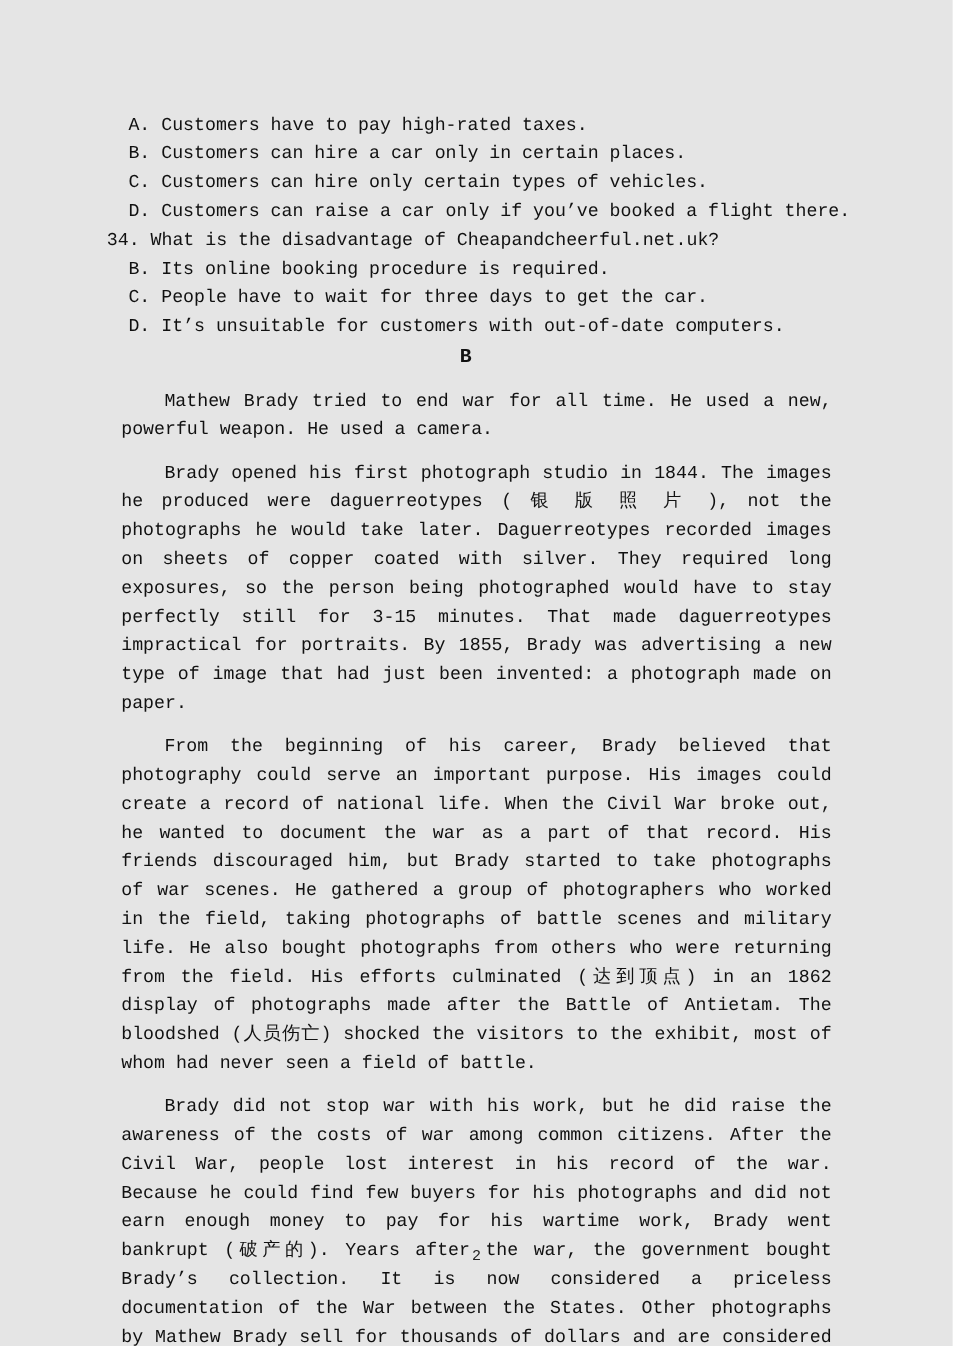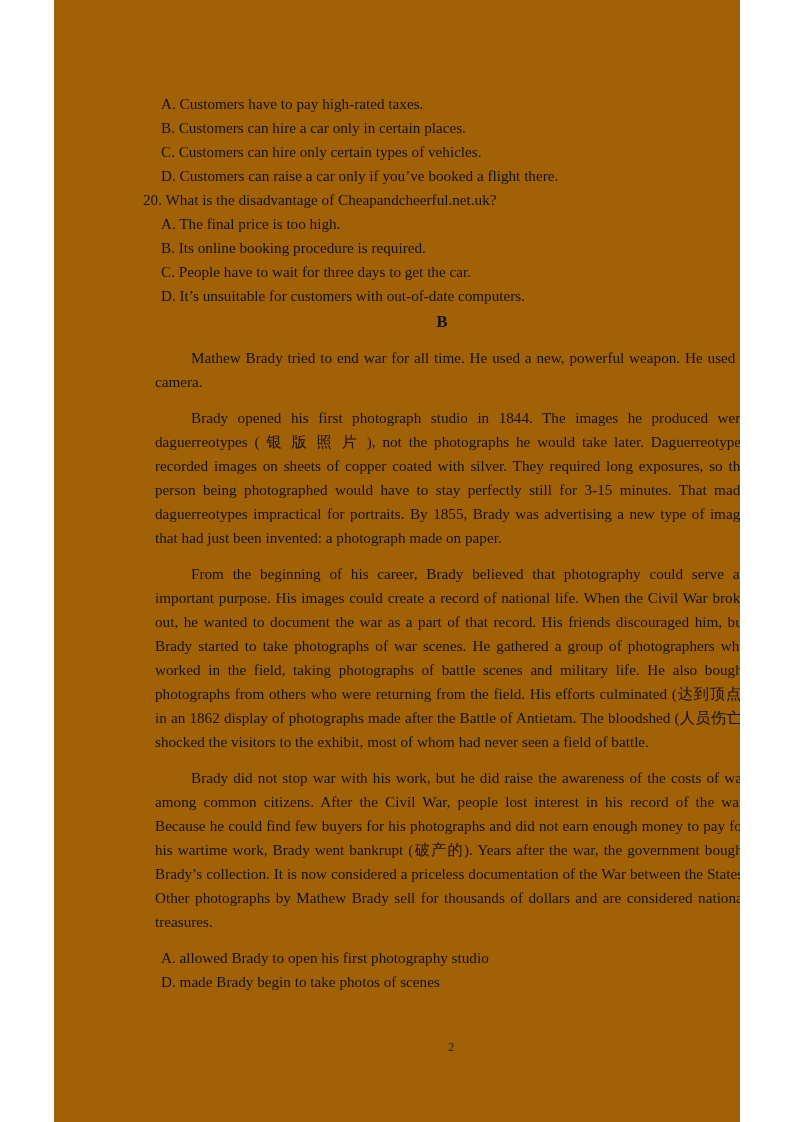--- a/index.html
+++ b/index.html
@@ -2,26 +2,26 @@
 <html><head>
 <meta charset="utf-8">
 <style>
   html, body {
     margin: 0;
     padding: 0;
     background: #ffffff;
   }
   .page {
     position: relative;
-    width: 686px;
+    width: 794px;
     height: 1122px;
-    background: #a16207;
+    background: #e5e5e5;
     margin: 0 auto;
     overflow: hidden;
-    font-family: Liberation Serif, serif;
+    font-family: Liberation Mono, monospace;
     color: #111111;
   }
   .content {
     position: absolute;
     left: 89px;
     top: 92px;
     width: 616px;
   }
   .opt {
     font-size: 15.2px;
@@ -72,22 +72,21 @@
 <body>
 
 <div class="page">
   <div class="content">
 
     <div class="opt">A. Customers have to pay high-rated taxes.</div>
     <div class="opt">B. Customers can hire a car only in certain places.</div>
     <div class="opt">C. Customers can hire only certain types of vehicles.</div>
     <div class="opt">D. Customers can raise a car only if you’ve booked a flight there.</div>
 
-    <div class="qline">20. What is the disadvantage of Cheapandcheerful.net.uk?</div>
-    <div class="opt">A. The final price is too high.</div>
+    <div class="qline">34. What is the disadvantage of Cheapandcheerful.net.uk?</div>
     <div class="opt">B. Its online booking procedure is required.</div>
     <div class="opt">C. People have to wait for three days to get the car.</div>
     <div class="opt">D. It’s unsuitable for customers with out-of-date computers.</div>
 
     <div class="section-letter">B</div>
 
     <p class="para">Mathew Brady tried to end war for all time. He used a new, powerful weapon. He used a camera.</p>
     <p class="para">Brady opened his first photograph studio in 1844. The images he produced were daguerreotypes ( 银 版 照 片 ), not the photographs he would take later. Daguerreotypes recorded images on sheets of copper coated with silver. They required long exposures, so the person being photographed would have to stay perfectly still for 3-15 minutes. That made daguerreotypes impractical for portraits. By 1855, Brady was advertising a new type of image that had just been invented: a photograph made on paper.</p>
     <p class="para">From the beginning of his career, Brady believed that photography could serve an important purpose. His images could create a record of national life. When the Civil War broke out, he wanted to document the war as a part of that record. His friends discouraged him, but Brady started to take photographs of war scenes. He gathered a group of photographers who worked in the field, taking photographs of battle scenes and military life. He also bought photographs from others who were returning from the field. His efforts culminated (达到顶点) in an 1862 display of photographs made after the Battle of Antietam. The bloodshed (人员伤亡) shocked the visitors to the exhibit, most of whom had never seen a field of battle.</p>
     <p class="para">Brady did not stop war with his work, but he did raise the awareness of the costs of war among common citizens. After the Civil War, people lost interest in his record of the war. Because he could find few buyers for his photographs and did not earn enough money to pay for his wartime work, Brady went bankrupt (破产的). Years after the war, the government bought Brady’s collection. It is now considered a priceless documentation of the War between the States. Other photographs by Mathew Brady sell for thousands of dollars and are considered national treasures.</p>

